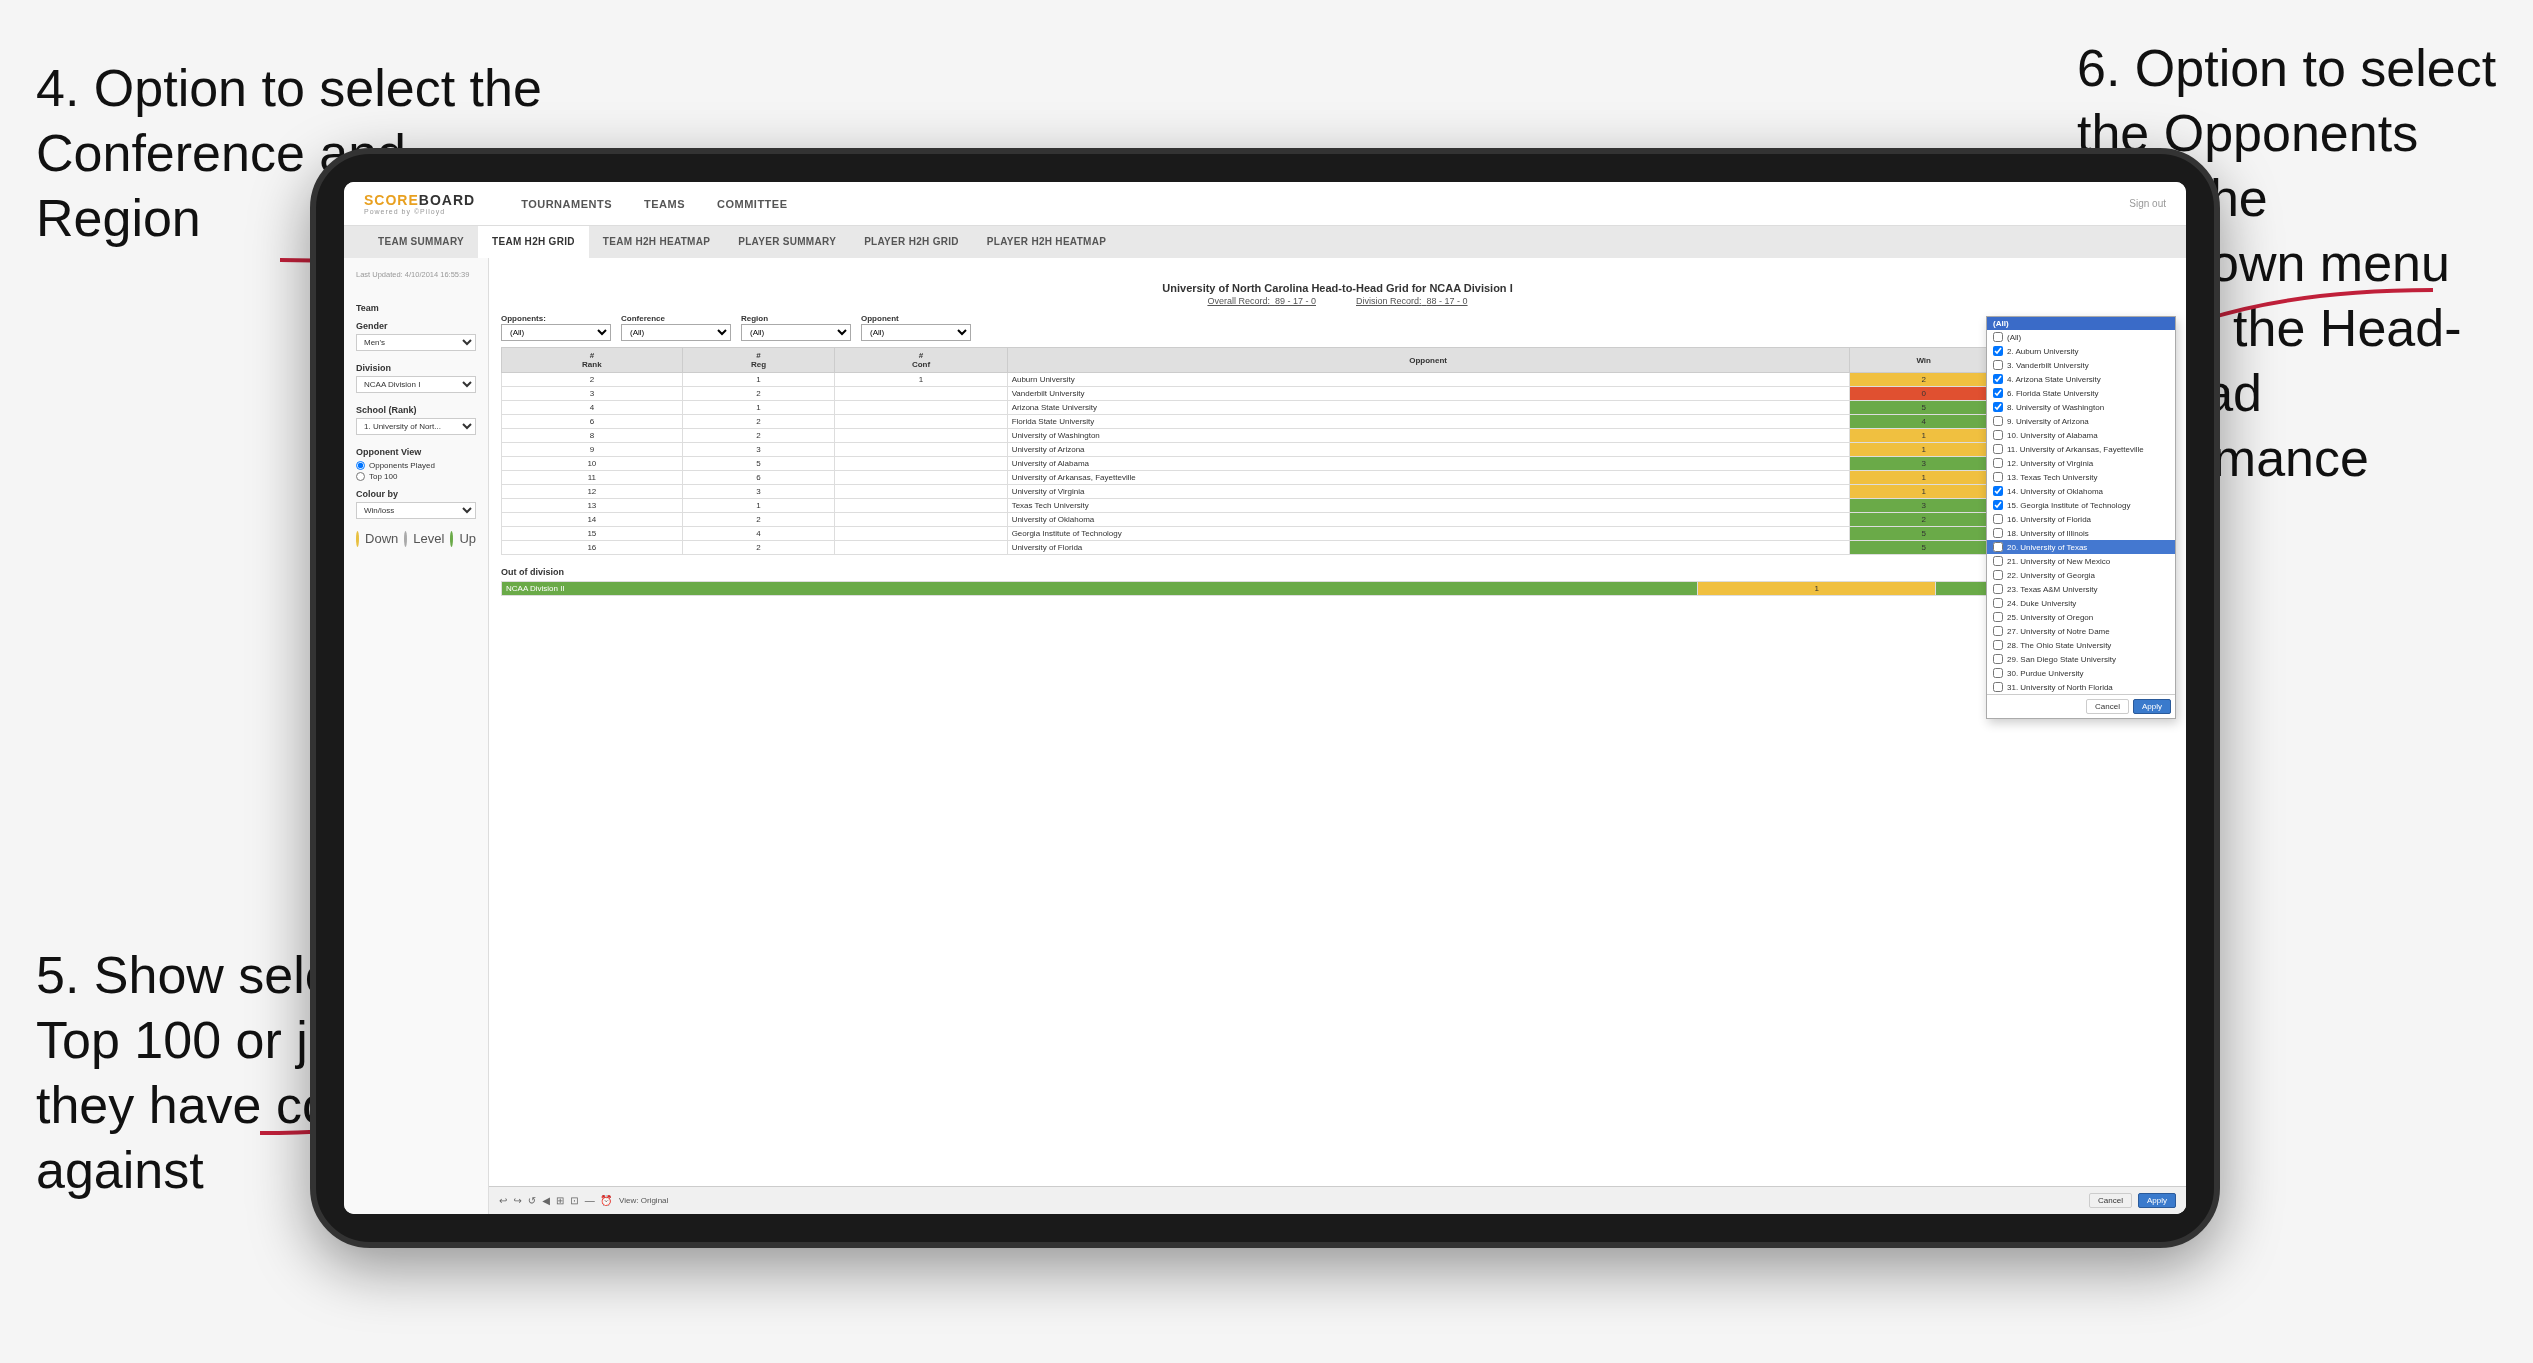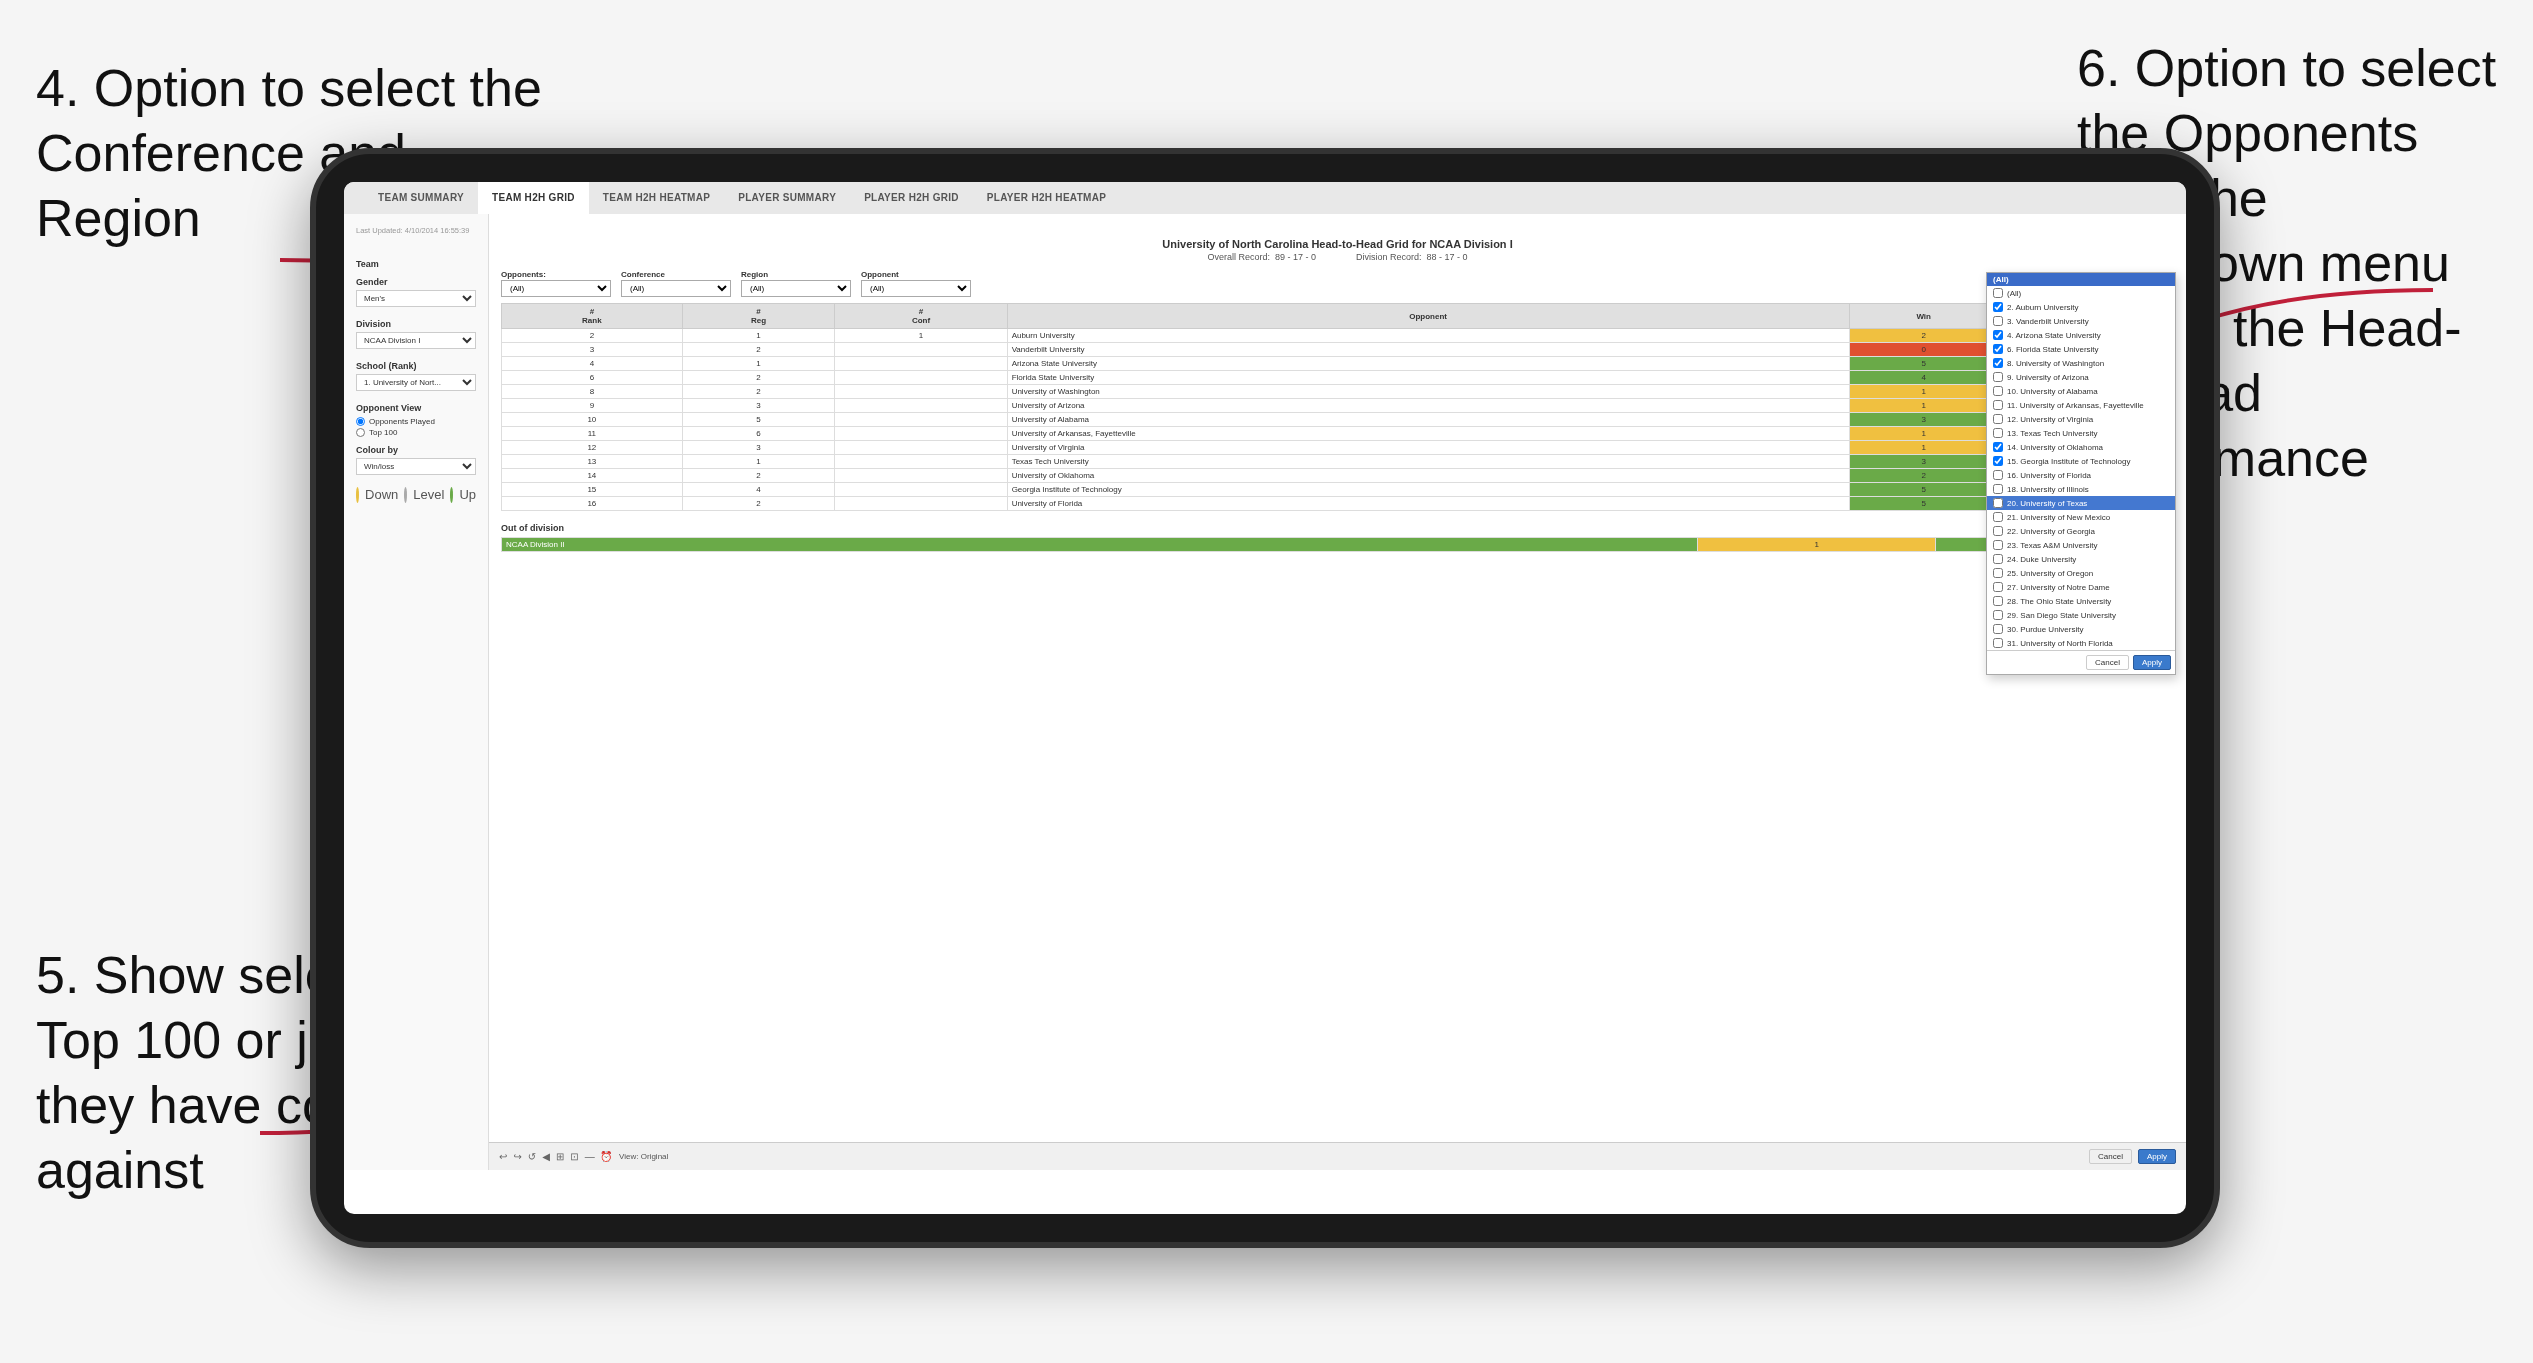--- a/index.html
+++ b/index.html
@@ -228,20 +228,21 @@
       margin-bottom: 2px;
     }
 
     .grid-records {
       display: flex;
       justify-content: center;
       gap: 40px;
       font-size: 9px;
       color: #555;
       margin-bottom: 8px;
+      text-decoration: underline;
     }
 
     .filter-row {
       display: flex;
       gap: 10px;
       align-items: flex-start;
       margin-bottom: 6px;
       font-size: 9px;
     }
 
@@ -421,20 +422,31 @@
       <marker id="ah3" markerWidth="8" markerHeight="8" refX="4" refY="4" orient="auto">
         <path d="M0,0 L8,4 L0,8 Z" fill="#c0203a"></path>
       </marker>
     </defs>
   <path d="M 80,190 Q 400,190 480,30" stroke="#c0203a" stroke-width="4" fill="none" marker-end="url(#ah3)"></path>
 </svg>
 
 <div class="tablet-frame">
   <div class="tablet-screen">
 
+    <div class="app-header">
+      <div>
+        <div class="logo"><span>SCORE</span>BOARD<div class="logo-sub">Powered by ©Piloyd</div></div>
+      </div>
+      <nav class="nav-tabs">
+        <div class="nav-tab">TOURNAMENTS</div>
+        <div class="nav-tab">TEAMS</div>
+        <div class="nav-tab">COMMITTEE</div>
+      </nav>
+      <div class="nav-signout">Sign out</div>
+    </div>
 
     <div class="sub-nav">
       <div class="sub-tab">TEAM SUMMARY</div>
       <div class="sub-tab active">TEAM H2H GRID</div>
       <div class="sub-tab">TEAM H2H HEATMAP</div>
       <div class="sub-tab">PLAYER SUMMARY</div>
       <div class="sub-tab">PLAYER H2H GRID</div>
       <div class="sub-tab">PLAYER H2H HEATMAP</div>
     </div>
 

